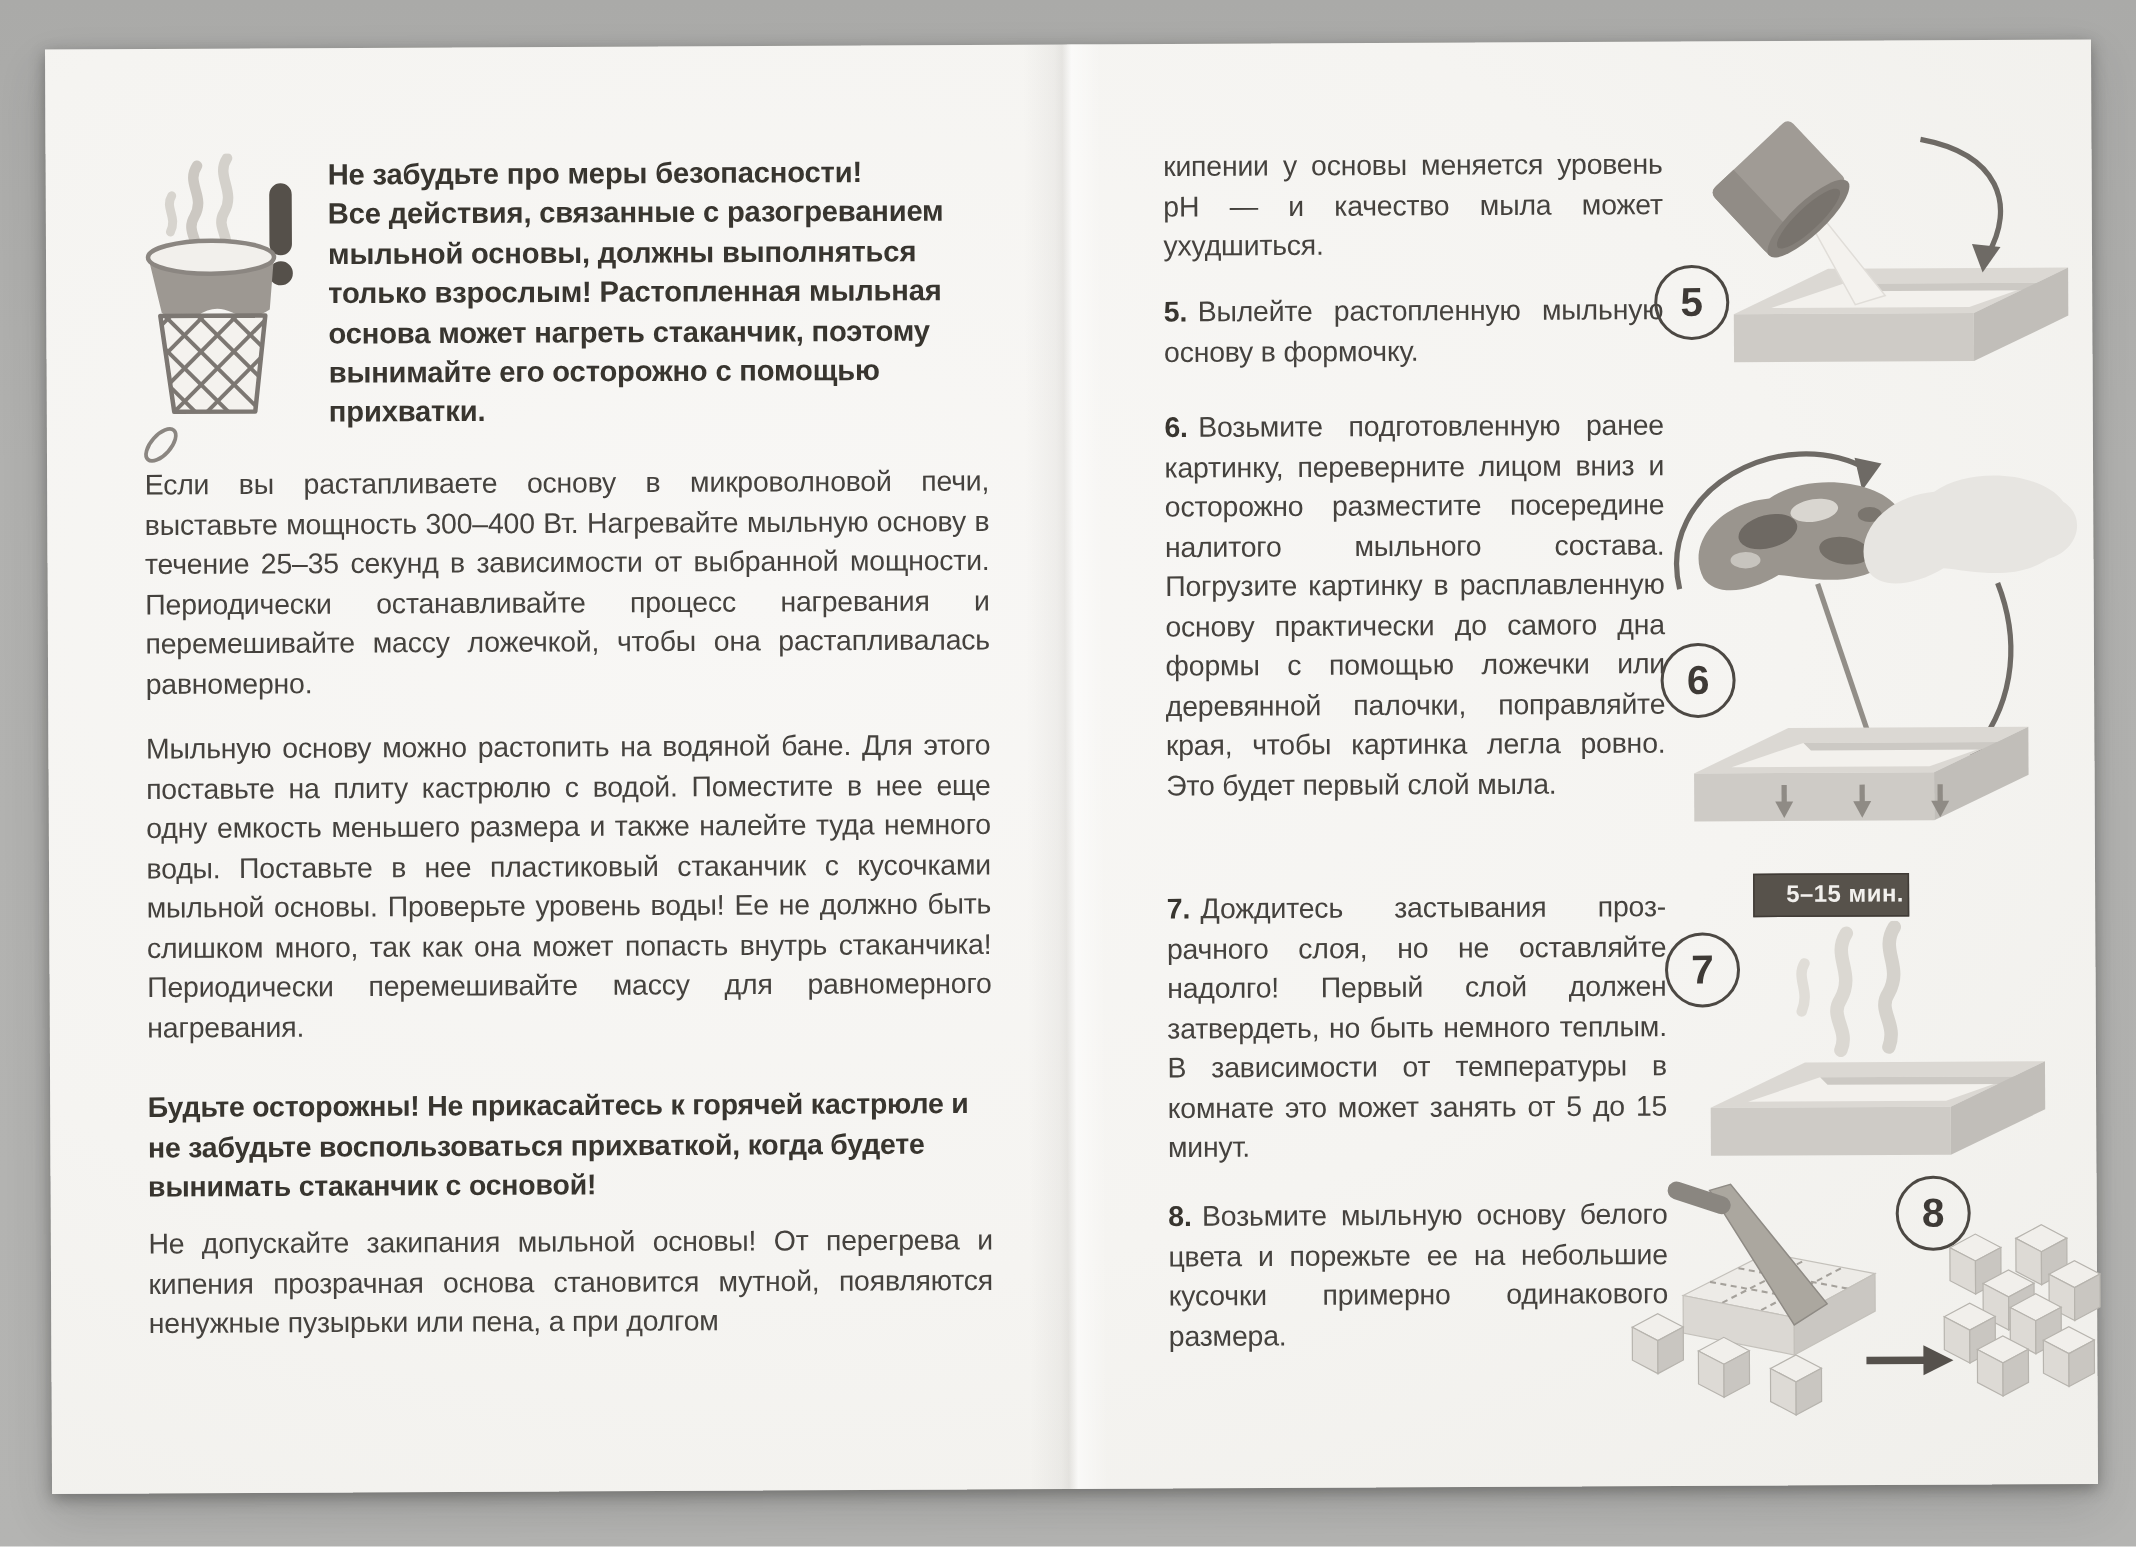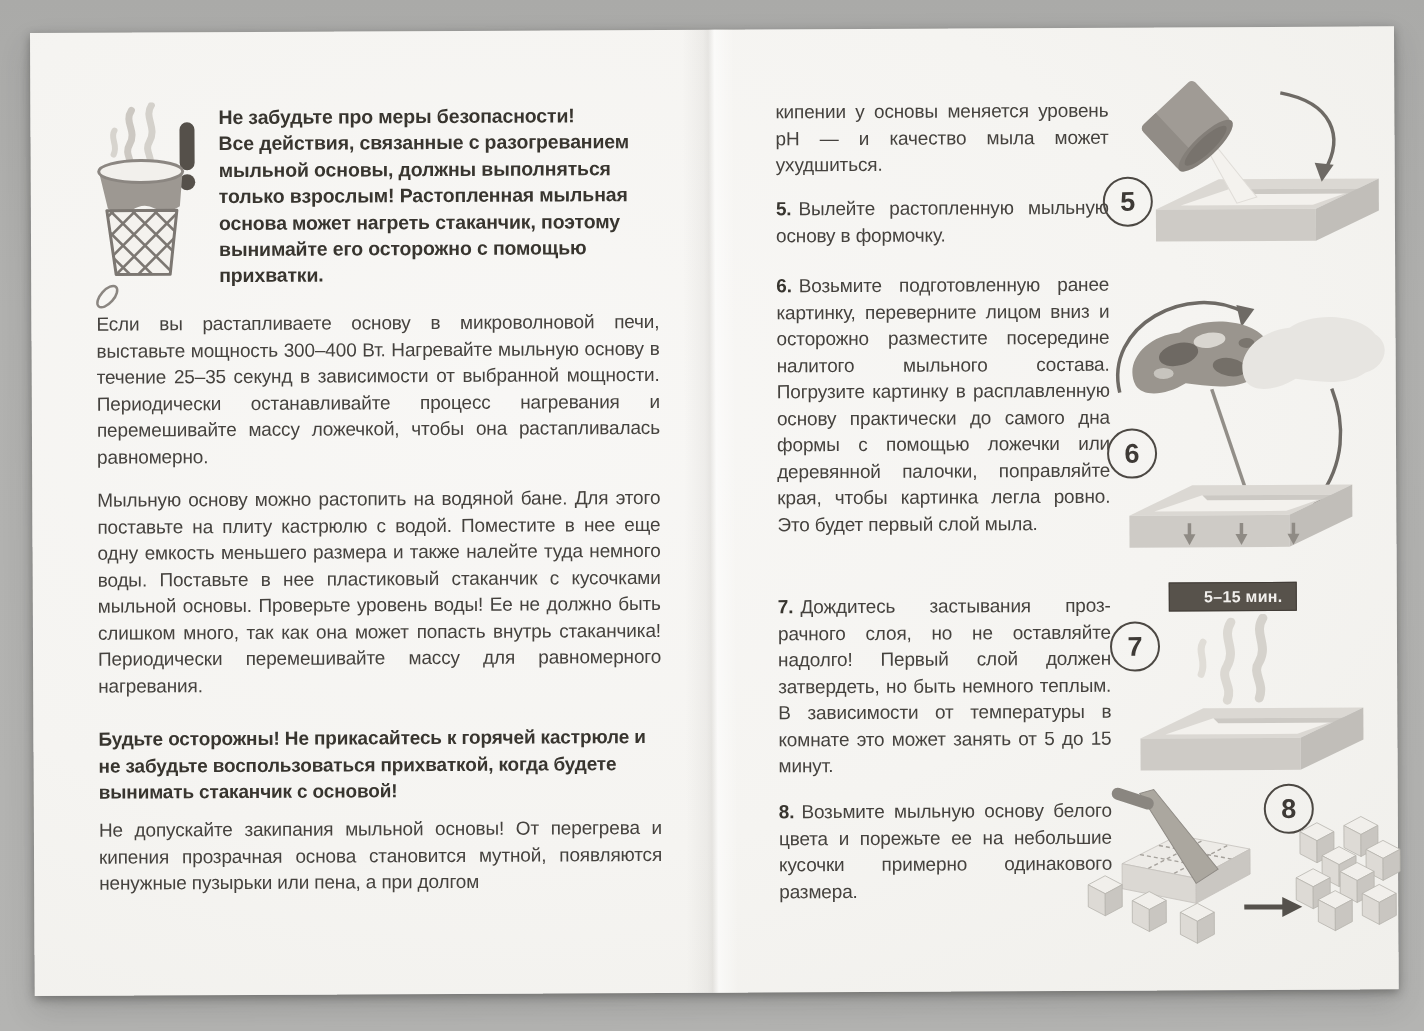--- a/index.html
+++ b/index.html
@@ -49,24 +49,24 @@
     position:absolute;width:46px;height:46px;border-radius:50%;
     border:2px solid #4c4843;color:#3e3a36;background:transparent;
     display:flex;align-items:center;justify-content:center;
     font-size:27px;font-weight:bold;
   }
   .m5{left:1072px;top:149px;}
   .m6{left:1075px;top:401px;}
   .m7{left:1077px;top:594px;}
   .m8{left:1230px;top:757px;}
   .timer{
-    position:absolute;left:1136px;top:555px;width:128px;height:29px;
+    position:absolute;left:1136px;top:555px;width:104px;height:29px;
     background:#57524b;border:1px solid #403b36;box-sizing:border-box;
     color:#f2f0ed;font-size:16px;font-weight:bold;letter-spacing:.3px;
-    display:flex;align-items:center;justify-content:center;padding-left:21px;
+    display:flex;align-items:center;padding-left:21px;
   }
 </style>
 </head>
 <body>
 
 <div class="sheet">
   <div class="fold"></div>
 
   <section class="pg">
 

